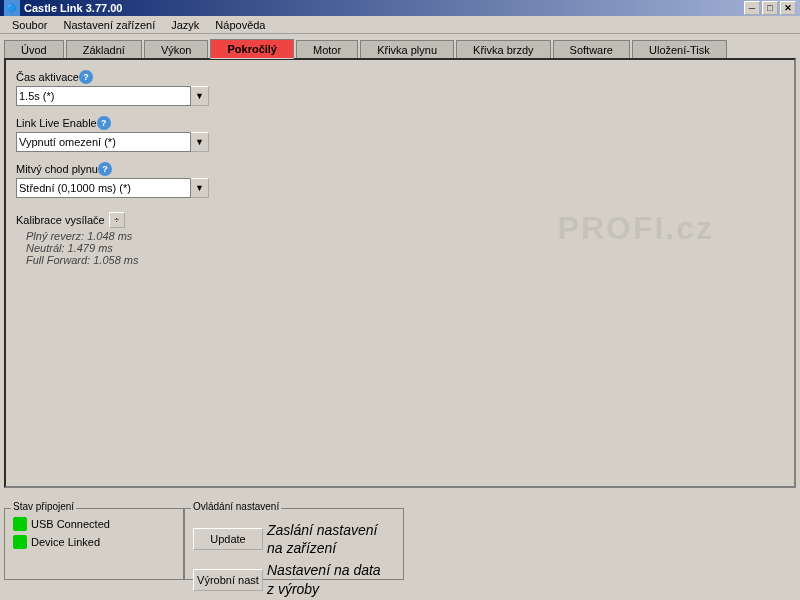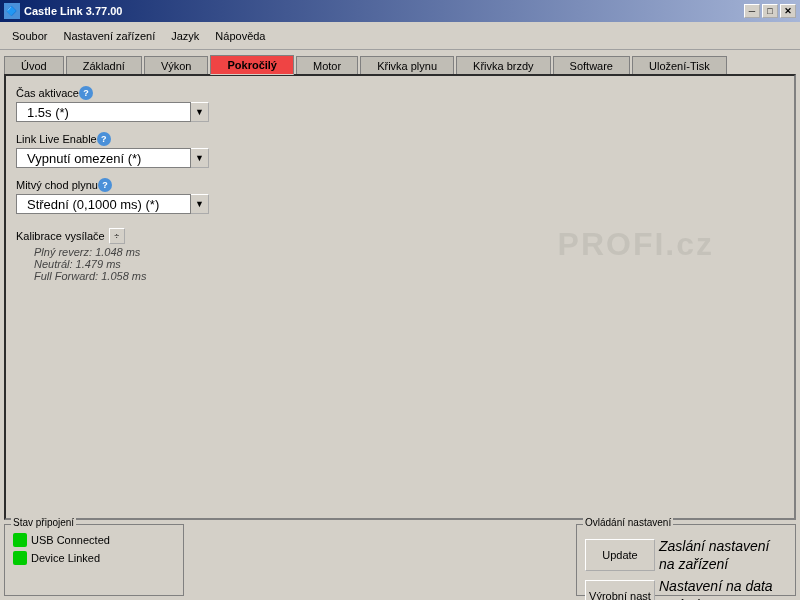--- a/index.html
+++ b/index.html
@@ -139,22 +139,22 @@
     .form-select-row {
       display: flex;
       align-items: center;
       gap: 0;
     }
     .form-select {
       width: 175px;
       height: 20px;
       background: white;
       border: 1px solid #808080;
-      font-size: 13px;
-      padding: 0 10px;
+      font-size: 11px;
+      padding: 0 2px;
       appearance: none;
       -webkit-appearance: none;
     }
     .dropdown-btn {
       width: 18px;
       height: 20px;
       background: #d4d0c8;
       border: 1px outset #fff;
       border-left: none;
       display: flex;
@@ -181,21 +181,21 @@
       height: 16px;
       background: #d4d0c8;
       border: 1px outset #fff;
       display: flex;
       align-items: center;
       justify-content: center;
       font-size: 9px;
       cursor: pointer;
     }
     .kalibrace-values {
-      margin-left: 18px;
+      margin-left: 10px;
       margin-top: 2px;
     }
     .kalibrace-value {
       font-size: 11px;
       color: #444;
       font-style: italic;
     }
     
     .watermark {
       position: absolute;
@@ -223,21 +223,21 @@
       background: #00cc00;
     }
     .ovladani-row {
       display: flex;
       align-items: center;
       gap: 4px;
       margin-top: 4px;
     }
     .action-btn {
       width: 70px;
-      height: 32px;
+      height: 22px;
       background: #d4d0c8;
       border: 1px outset #fff;
       font-size: 11px;
       cursor: pointer;
       display: flex;
       align-items: center;
       justify-content: center;
     }
     .action-description {
       font-size: 14px;
@@ -345,21 +345,21 @@
           <div class="kalibrace-value">Plný reverz: 1.048 ms</div>
           <div class="kalibrace-value">Neutrál: 1.479 ms</div>
           <div class="kalibrace-value">Full Forward: 1.058 ms</div>
         </div>
       </div>
     </div>
 
     <div class="watermark">PROFI.cz</div>
   </div>
 
-  <div style="display:flex; justify-content:space-between; margin:0 4px; padding:4px 0; height:80px;">
+  <div style="display:flex; margin:16px 4px; padding:4px 0; height:80px;">
 
     <div style="border:1px solid #808080; position:relative; padding:8px 8px 4px 8px; min-width:180px;">
       <span style="position:absolute;top:-8px;left:6px;background:#d4d0c8;padding:0 2px;font-size:10px;">Stav připojení</span>
       <div class="status-item">
         <div class="status-led led-green"></div>
         <span>USB Connected</span>
       </div>
       <div class="status-item">
         <div class="status-led led-green"></div>
         <span>Device Linked</span>

